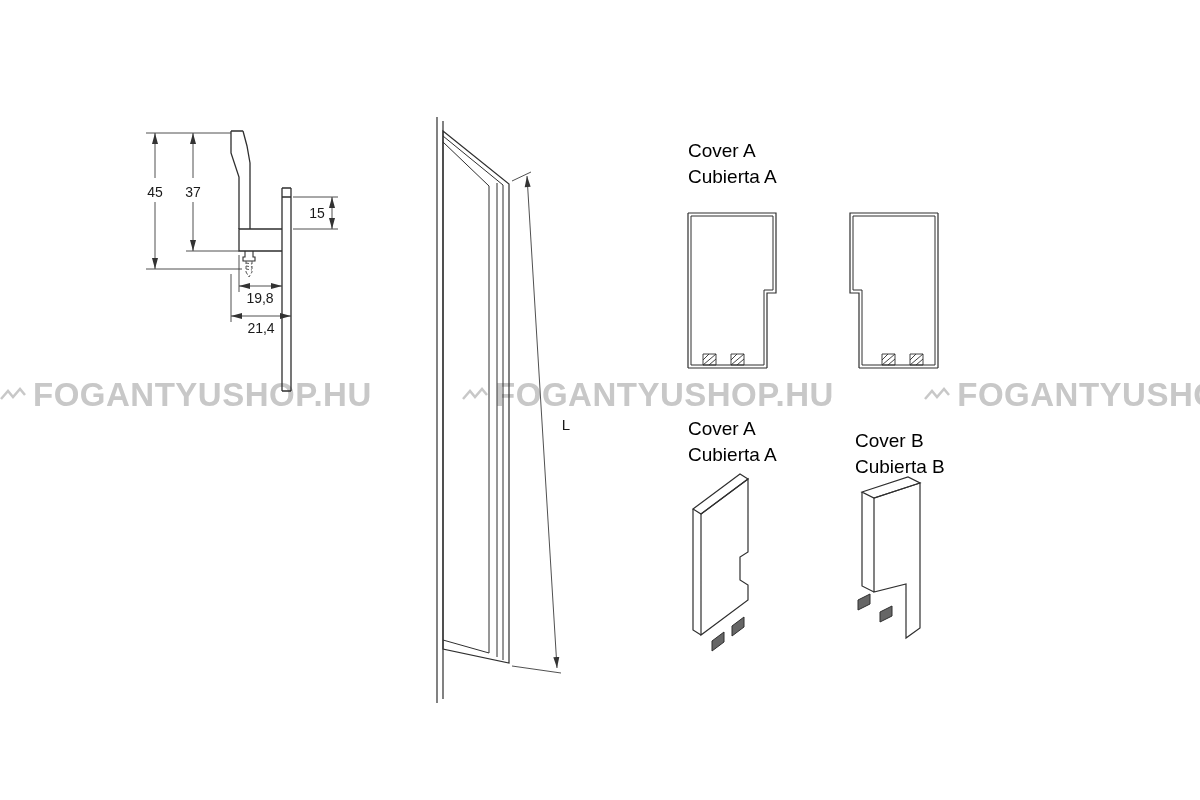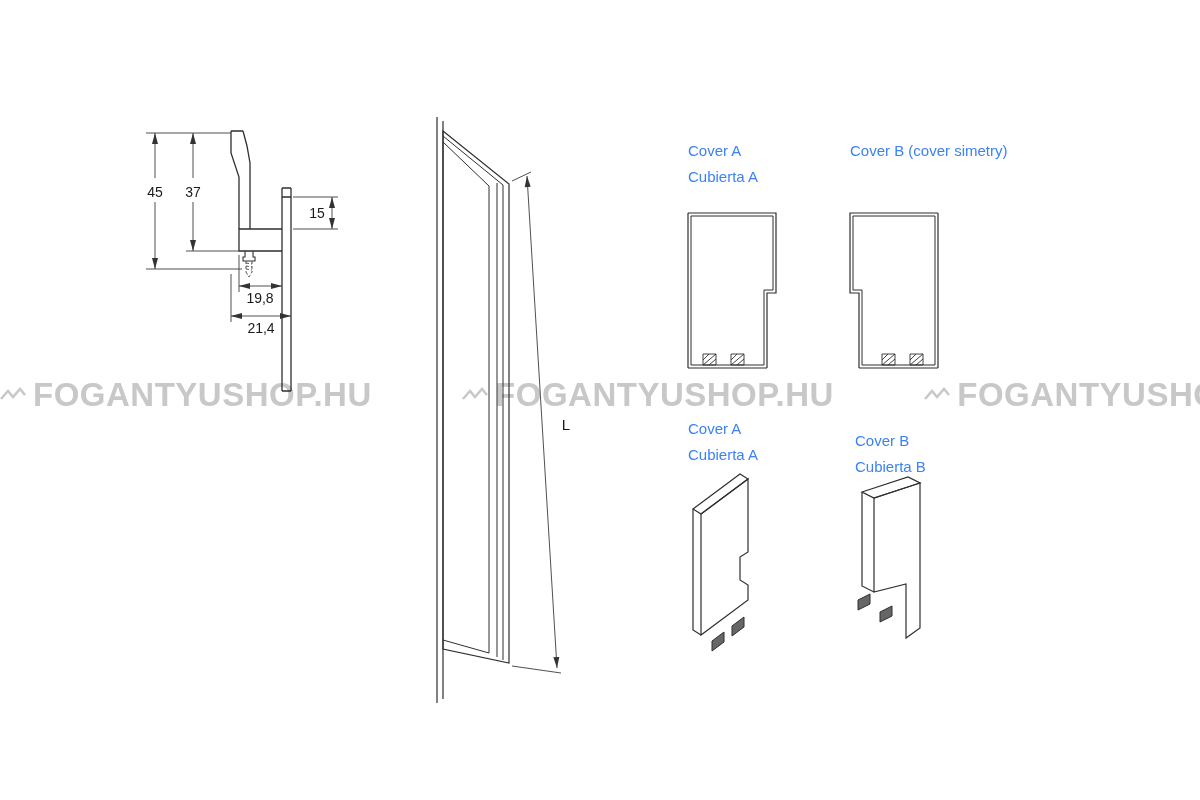--- a/index.html
+++ b/index.html
@@ -2,21 +2,21 @@
 <html><head>
 <meta charset="utf-8">
 <style>
   html,body{margin:0;padding:0;width:1200px;height:800px;background:#ffffff;overflow:hidden}
   .stage{position:relative;width:1200px;height:800px;font-family:"Liberation Sans",sans-serif}
   .watermark{position:absolute;top:372px;left:0;width:1296px;height:46px;display:flex;
              justify-content:space-between;align-items:center;color:#c8c8c8;font-weight:bold;
              font-size:33px;letter-spacing:.5px;white-space:nowrap;z-index:1;user-select:none}
   .wm-item{display:flex;align-items:center;gap:7px}
   .drawing{position:absolute;left:0;top:0;z-index:2}
-  .lbl{position:absolute;z-index:3;font-size:15px;color:#3b82f6;line-height:19px}
+  .lbl{position:absolute;z-index:3;font-size:19px;color:#000000;line-height:19px}
   .lbl .title{margin-bottom:7px}
   .lbl .sub{}
   svg text{font-family:"Liberation Sans",sans-serif;font-size:14px;fill:#1a1a1a}
   svg text.len{font-size:15px}
 </style>
 </head>
 <body>
 
 <div class="stage">
 
@@ -141,21 +141,20 @@
         <path d="M880,612 L892,606 L892,616 L880,622 Z"></path>
       </g>
     </g>
   </svg>
 
   <div class="lbl" style="left:688px;top:141px">
     <div class="title">Cover A</div>
     <div class="sub">Cubierta A</div>
   </div>
   <div class="lbl" style="left:850px;top:141px">
-    <div class="title">Cover B (cover simetry)</div>
   </div>
   <div class="lbl" style="left:688px;top:419px">
     <div class="title">Cover A</div>
     <div class="sub">Cubierta A</div>
   </div>
   <div class="lbl" style="left:855px;top:431px">
     <div class="title">Cover B</div>
     <div class="sub">Cubierta B</div>
   </div>
 

